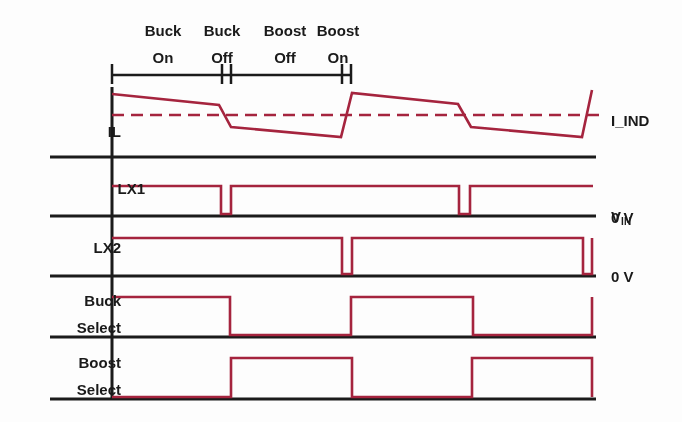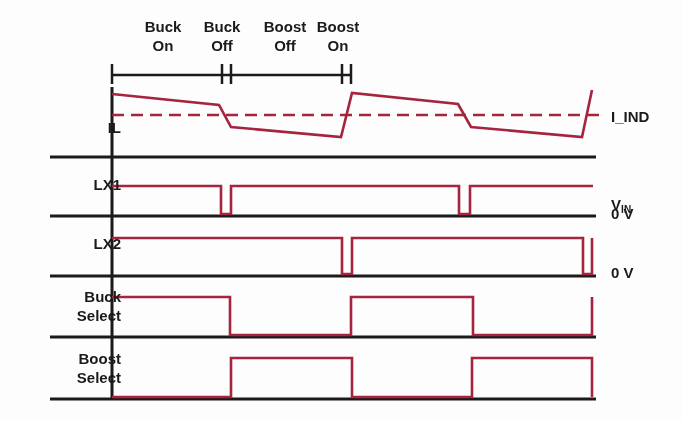--- a/index.html
+++ b/index.html
@@ -10,21 +10,21 @@
     background: #FDFDFD;
     font-family: "Liberation Sans", sans-serif;
     color: #1A1A1A;
     overflow: hidden;
   }
   svg.layer { position: absolute; left: 0; top: 0; }
   .lbl {
     position: absolute;
     font-weight: 700;
     font-size: 15px;
-    line-height: 19px;
+    line-height: 27px;
     white-space: pre-line;
     color: #1A1A1A;
   }
   .phase-lbl { transform: translateX(-50%); text-align: center; top: 17px; }
   .row-lbl { left: 16px; width: 105px; text-align: right; }
   .right-lbl { text-align: center; }
   .sub { font-size: 10px; position: relative; top: 3px; letter-spacing: 0.2px; }
 </style>
 </head>
 <body>
@@ -61,21 +61,21 @@
   <div class="lbl phase-lbl" style="left:163px;">Buck
 On</div>
   <div class="lbl phase-lbl" style="left:222px;">Buck
 Off</div>
   <div class="lbl phase-lbl" style="left:285px;">Boost
 Off</div>
   <div class="lbl phase-lbl" style="left:338px;">Boost
 On</div>
 
   <div class="lbl row-lbl" style="top:118px;">IL</div>
-  <div class="lbl row-lbl" style="top:175px;">LX1</div>
+  <div class="lbl row-lbl" style="top:175px;margin-left:24px;">LX1</div>
   <div class="lbl row-lbl" style="top:234px;">LX2</div>
   <div class="lbl row-lbl" style="top:287px;">Buck
 Select</div>
   <div class="lbl row-lbl" style="top:349px;">Boost
 Select</div>
 
   <div class="lbl right-lbl" style="left:611px; top:107px;">I_IND</div>
   <div class="lbl right-lbl" style="left:611px; top:176px;">
     <span>V</span><span class="sub">IN</span>
   </div>

